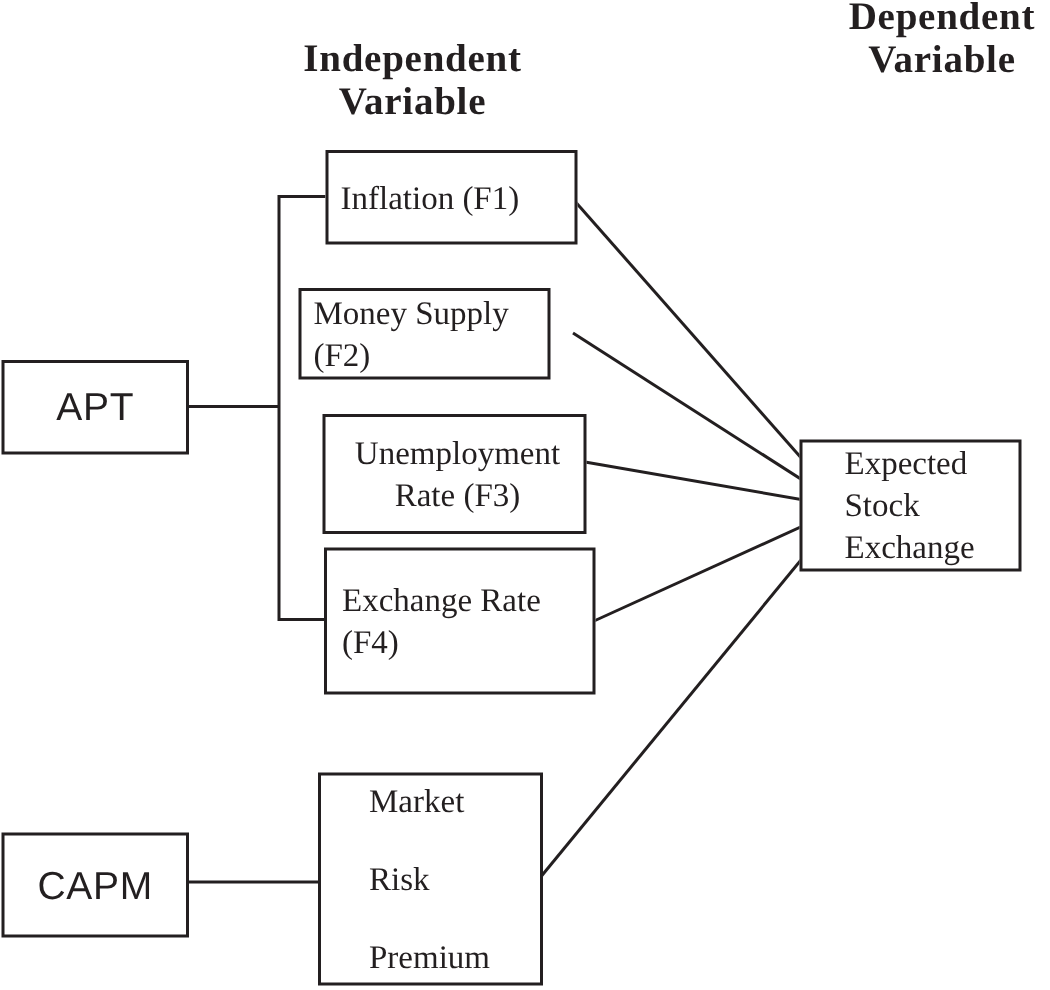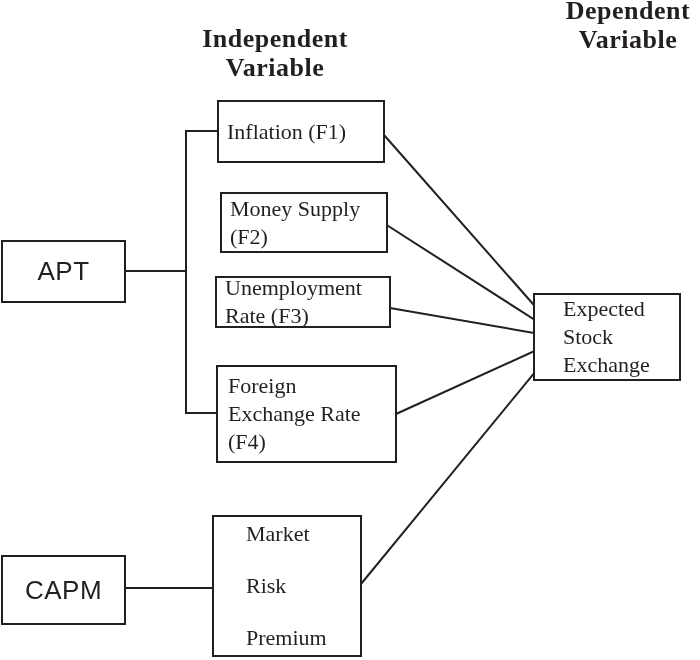--- a/index.html
+++ b/index.html
@@ -51,22 +51,22 @@
   .model-box {
     font-family: "Liberation Sans", sans-serif;
     font-size: 26px;
     align-items: center;
     text-align: center;
     letter-spacing: 0.5px;
   }
   .box-apt          { left: 1px;   top: 240px; width: 125px; height: 63px; }
   .box-capm         { left: 1px;   top: 555px; width: 125px; height: 70px; }
   .box-inflation    { left: 217px; top: 100px; width: 168px; height: 63px; }
-  .box-money        { left: 220px; top: 192px; width: 168px; height: 61px; }
-  .box-unemployment { left: 215px; top: 276px; width: 176px; height: 52px; }
+  .box-money        { left: 199px; top: 192px; width: 168px; height: 61px; }
+  .box-unemployment { left: 215px; top: 276px; width: 176px; height: 80px; text-align: center; }
   .box-fx           { left: 216px; top: 365px; width: 181px; height: 98px; padding-left: 10px; }
   .box-mrp          { left: 212px; top: 515px; width: 150px; height: 142px; padding-left: 32px; gap: 24px; }
   .box-esr          { left: 533px; top: 293px; width: 148px; height: 88px; padding-left: 28px; }
 </style>
 </head>
 <body>
 
 <div class="diagram">
 
   <svg class="connectors" viewBox="0 0 700 660" xmlns="http://www.w3.org/2000/svg">
@@ -109,21 +109,20 @@
     <span class="line">Money Supply</span>
     <span class="line">(F2)</span>
   </div>
 
   <div class="box var-box box-unemployment">
     <span class="line">Unemployment</span>
     <span class="line">Rate (F3)</span>
   </div>
 
   <div class="box var-box box-fx">
-    <span class="line">Foreign</span>
     <span class="line">Exchange Rate</span>
     <span class="line">(F4)</span>
   </div>
 
   <div class="box var-box box-mrp">
     <span class="line">Market</span>
     <span class="line">Risk</span>
     <span class="line">Premium</span>
   </div>
 

